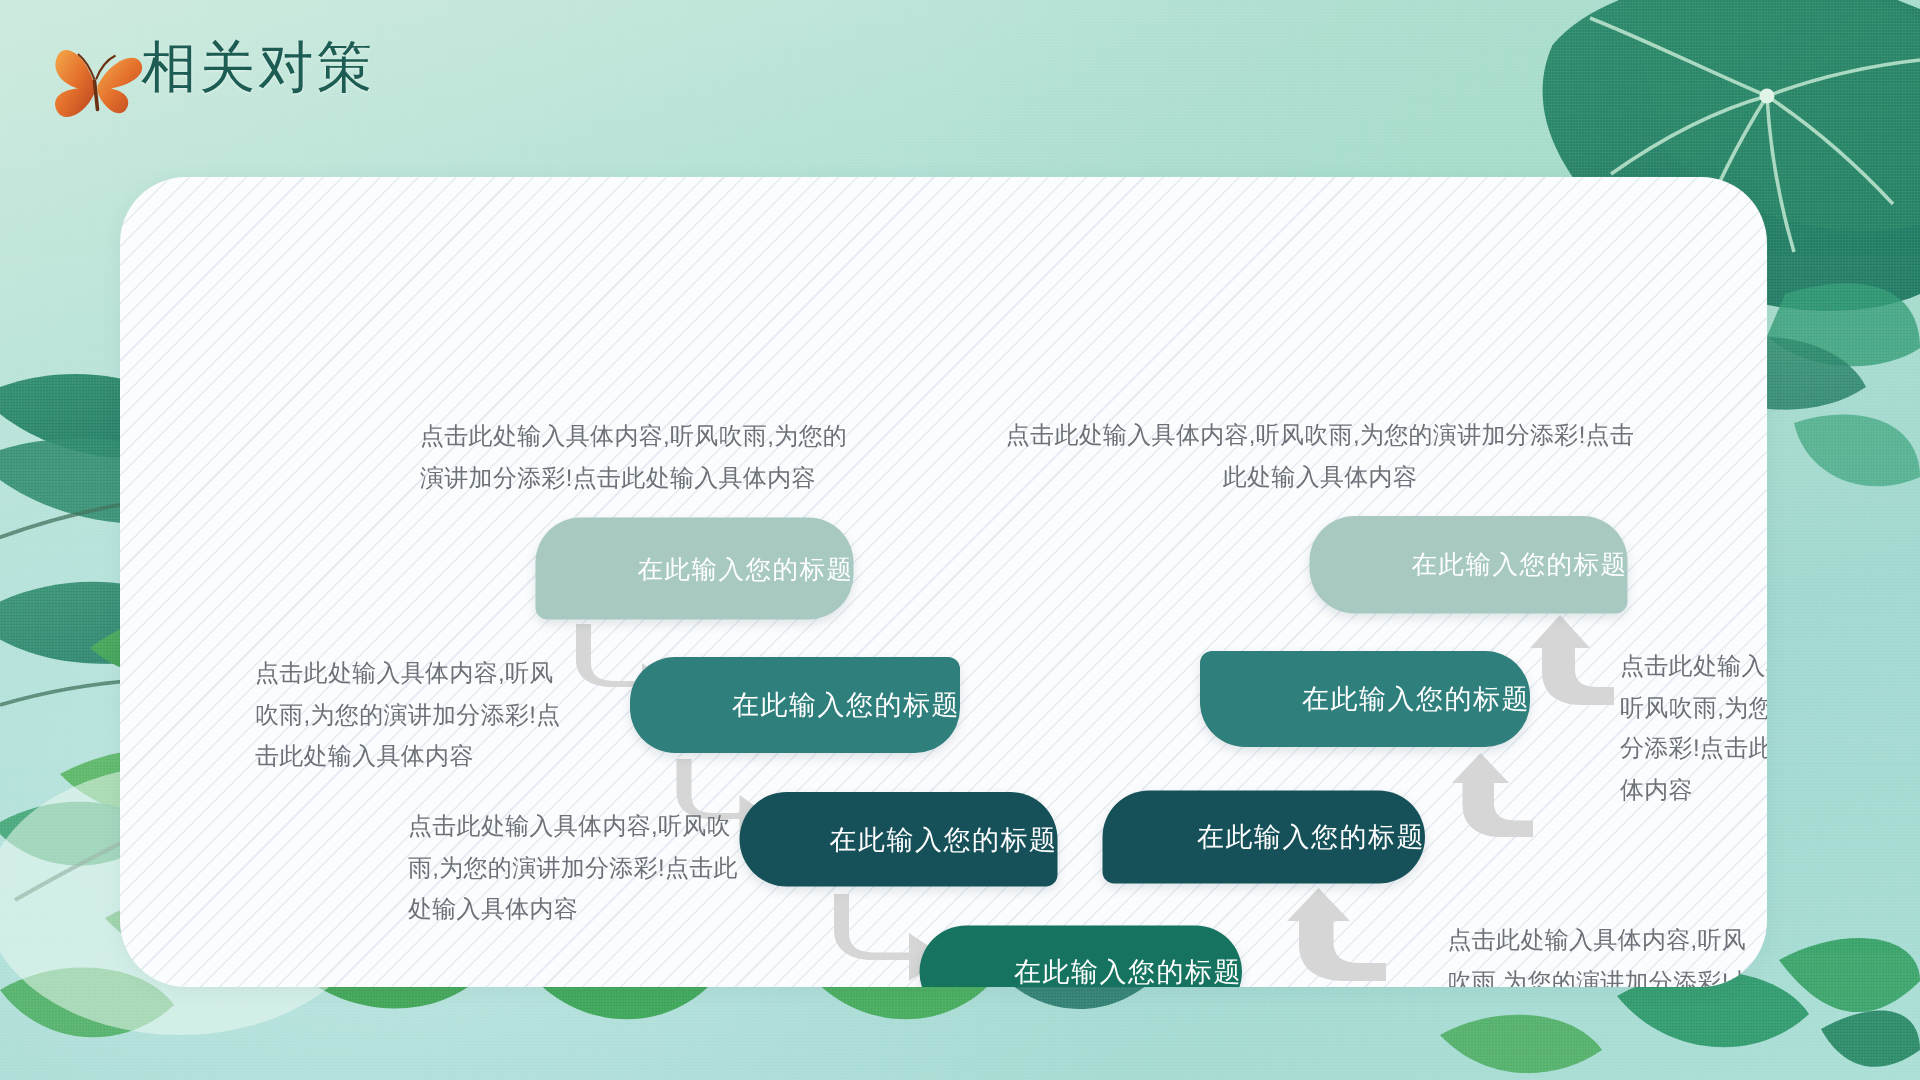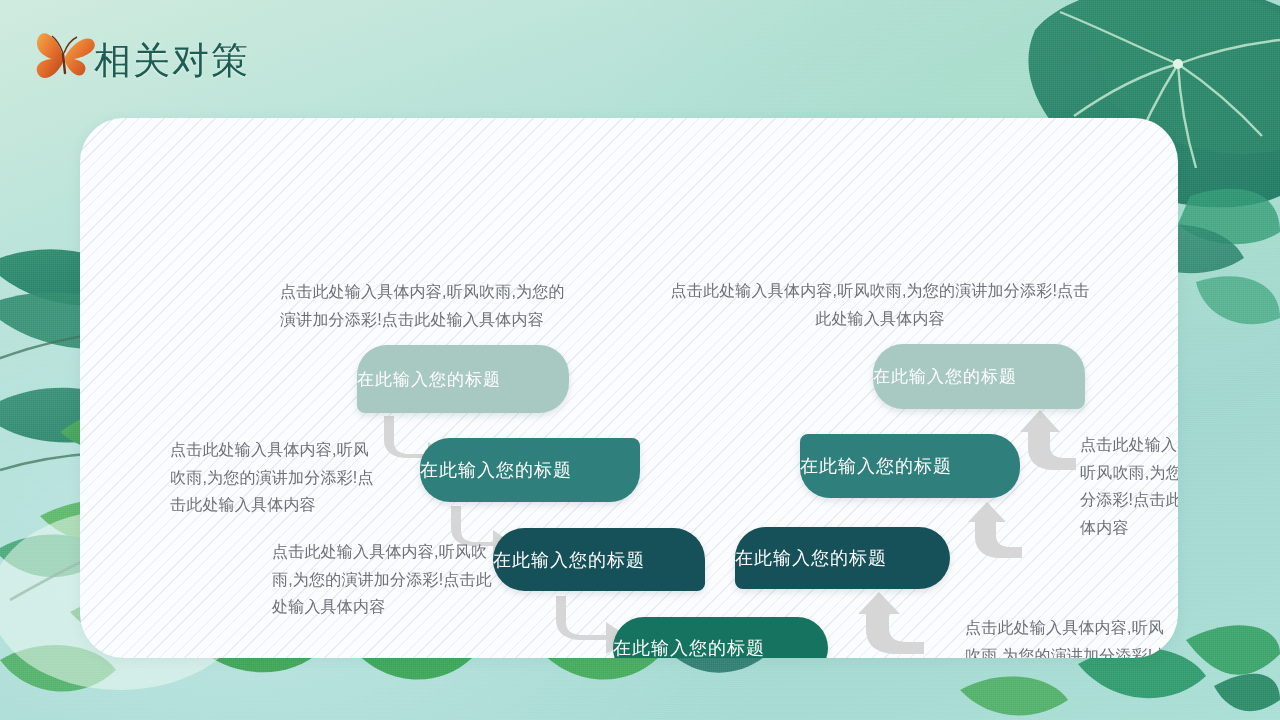--- a/index.html
+++ b/index.html
@@ -27,21 +27,21 @@
       repeating-linear-gradient(0deg, rgba(255,255,255,.05) 0 1px, rgba(0,0,0,0) 1px 2px),
       repeating-linear-gradient(90deg, rgba(255,255,255,.045) 0 1px, rgba(0,0,0,0) 1px 2px);
     pointer-events:none;
   }
 
   #bgart { position:absolute; inset:0; }
 
   
   #title-block {
     position:absolute; left:30px; top:26px;
-    display:flex; align-items:center;font-family:Liberation Mono, monospace;
+    display:flex; align-items:flex-start;
   }
   #butterfly { width:70px; height:60px; display:block; margin-bottom:14px; margin-right:-6px; }
   #page-title {
     font-size:37px; color:#1d5c52; letter-spacing:2px;
     line-height:1; font-weight:400;
     text-shadow:0 1px 2px rgba(255,255,255,.55);
   }
 
   
   #card {
@@ -53,21 +53,21 @@
       -45deg,
       rgba(214,222,234,.55) 0px, rgba(214,222,234,.55) 1px,
       rgba(255,255,255,0) 1px, rgba(255,255,255,0) 9px);
     box-shadow:0 2px 14px rgba(40,80,80,.07);
     overflow:hidden;
   }
 
   
   .node {
     position:absolute;
-    display:flex; align-items:center; justify-content:flex-start;
+    display:flex; align-items:center; justify-content:flex-end;
     color:#ffffff; text-align:center;
     letter-spacing:1px;
     box-shadow:0 3px 7px rgba(30,70,70,.13);
   }
   .node span { display:block; }
 
   .n-l1 { background:#a8c9c2; color:#ffffff; }
   .n-l2 { background:#2f7f7c; }
   .n-l3 { background:#165059; }
   .n-l4 { background:#16735f; }

